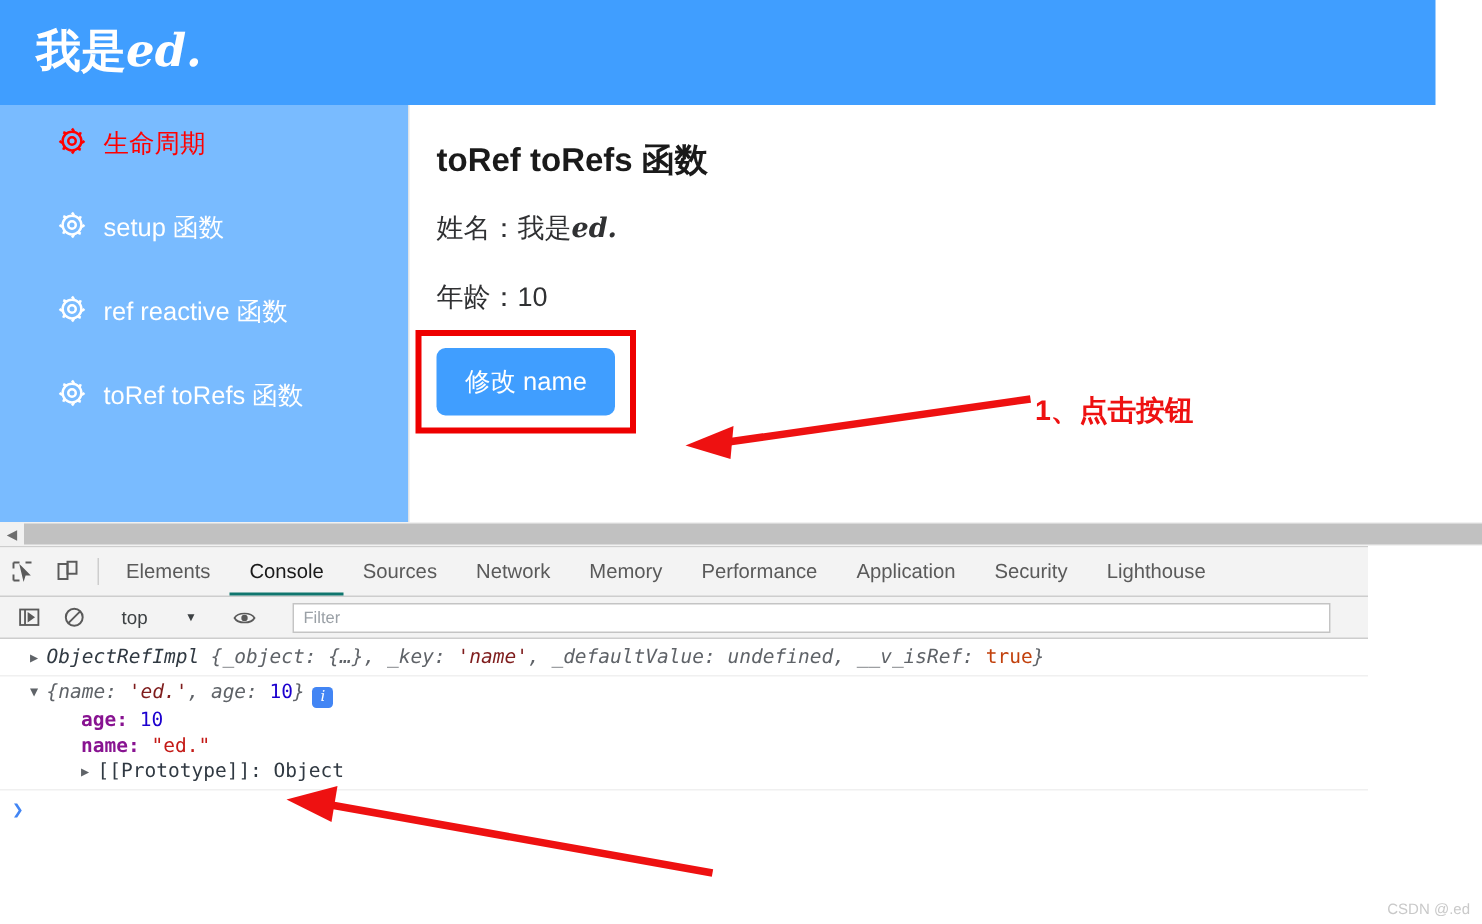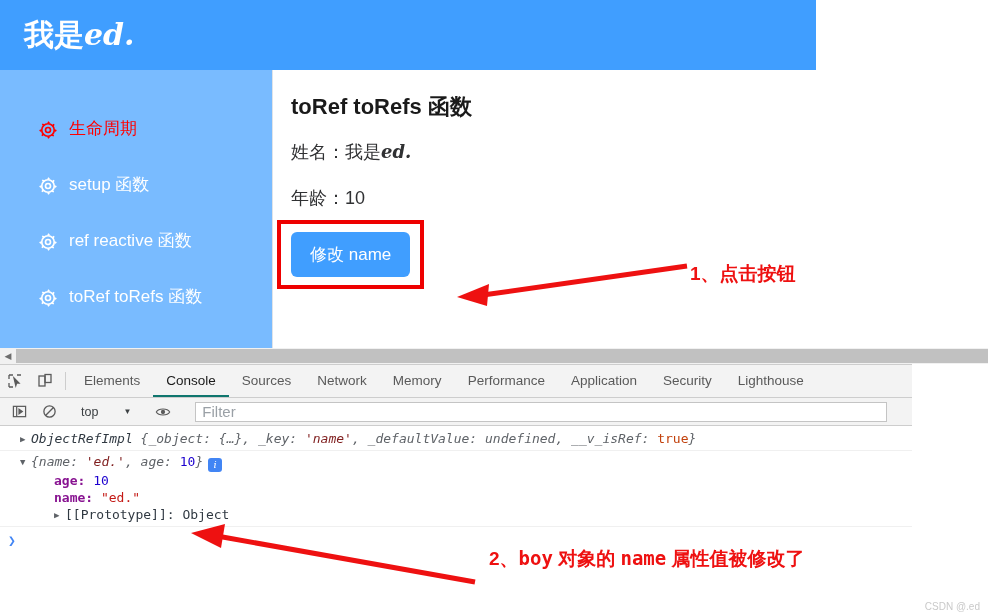--- a/index.html
+++ b/index.html
@@ -11,21 +11,21 @@
     font-family: "Liberation Sans", sans-serif;
   }
   #app { position: relative; width: 988px; height: 616px; }
 
   
   .page-area {
     position: absolute; left: 0; top: 0; width: 988px; height: 348px;
     overflow: hidden; background: #ffffff;
   }
   .site-header {
-    height: 70px; width: 816px;
+    height: 70px; width: 957px;
     background: #409eff;
     display: flex; align-items: center;
   }
   .site-title {
     color: #ffffff;
     font-size: 30px;
     font-weight: bold;
     padding-left: 24px;
     letter-spacing: 0px;
     line-height: 1;
@@ -35,21 +35,21 @@
   .body-row { display: flex; height: 278px; width: 988px; }
 
   .sidebar {
     width: 272px;
     background: #79bbff;
     padding-top: 14px;
     flex: 0 0 272px;
     overflow: hidden;
   }
   .side-item {
-    display: flex; align-items: flex-end;
+    display: flex; align-items: flex-start;
     height: 56px;
     padding-left: 38px;
     color: #ffffff;
     font-size: 17px;
     white-space: nowrap;
   }
   .side-item .ic { margin-right: 11px; display: inline-flex; align-items: center; }
   .side-item.active { color: #ff0000; }
   .side-item.active .ic svg { stroke: #ff0000; }
 
@@ -137,21 +137,21 @@
   }
   .ctx-select {
     font-size: 12.5px; color: #3c4043; padding: 0 6px; display: flex; align-items: center;
     cursor: pointer;
     gap: 20px;
   }
   .ctx-select .caret { margin-left: 5px; font-size: 8px; }
   .filter-input {
     flex: 1 1 auto; height: 20px; margin-left: 6px; margin-right: 21px;
     border: 1px solid #c4c4c4; background: #ffffff;
-    font-size: 15px; color: #9aa0a6; padding: 0 6px;
+    font-size: 11px; color: #9aa0a6; padding: 0 6px;
     font-family: "Liberation Sans", sans-serif;
   }
   .filter-input::placeholder { color: #9aa0a6; }
 
   .console-body {
     position: absolute; left: 0; top: 62px; right: 0; bottom: 0;
     background: #ffffff;
     font-family: "DejaVu Sans Mono", monospace;
     font-size: 13px;
     overflow: hidden;
@@ -359,16 +359,15 @@
     <path d="M2 39 L34 26 L32 48 Z" fill="#ee1111"></path>
   </svg>
 
   <svg class="arrow-svg" style="left:185px; top:520px;" width="300" height="70" viewBox="0 0 300 70">
     <path d="M32 16 L290 62" stroke="#ee1111" stroke-width="5" fill="none"></path>
     <path d="M6 13 L40 4 L36 28 Z" fill="#ee1111"></path>
   </svg>
 
   <div class="anno" id="anno1"><span>1、</span><span>点击按钮</span></div>
 
-  <div class="anno" id="anno2"><span>2、</span><span class="mono">boy</span><span> 对象的 </span><span class="mono">name</span><span> 属性值被修改了</span></div>
 
   <div class="watermark">CSDN @.ed</div>
 </div>
 
 </body></html>

